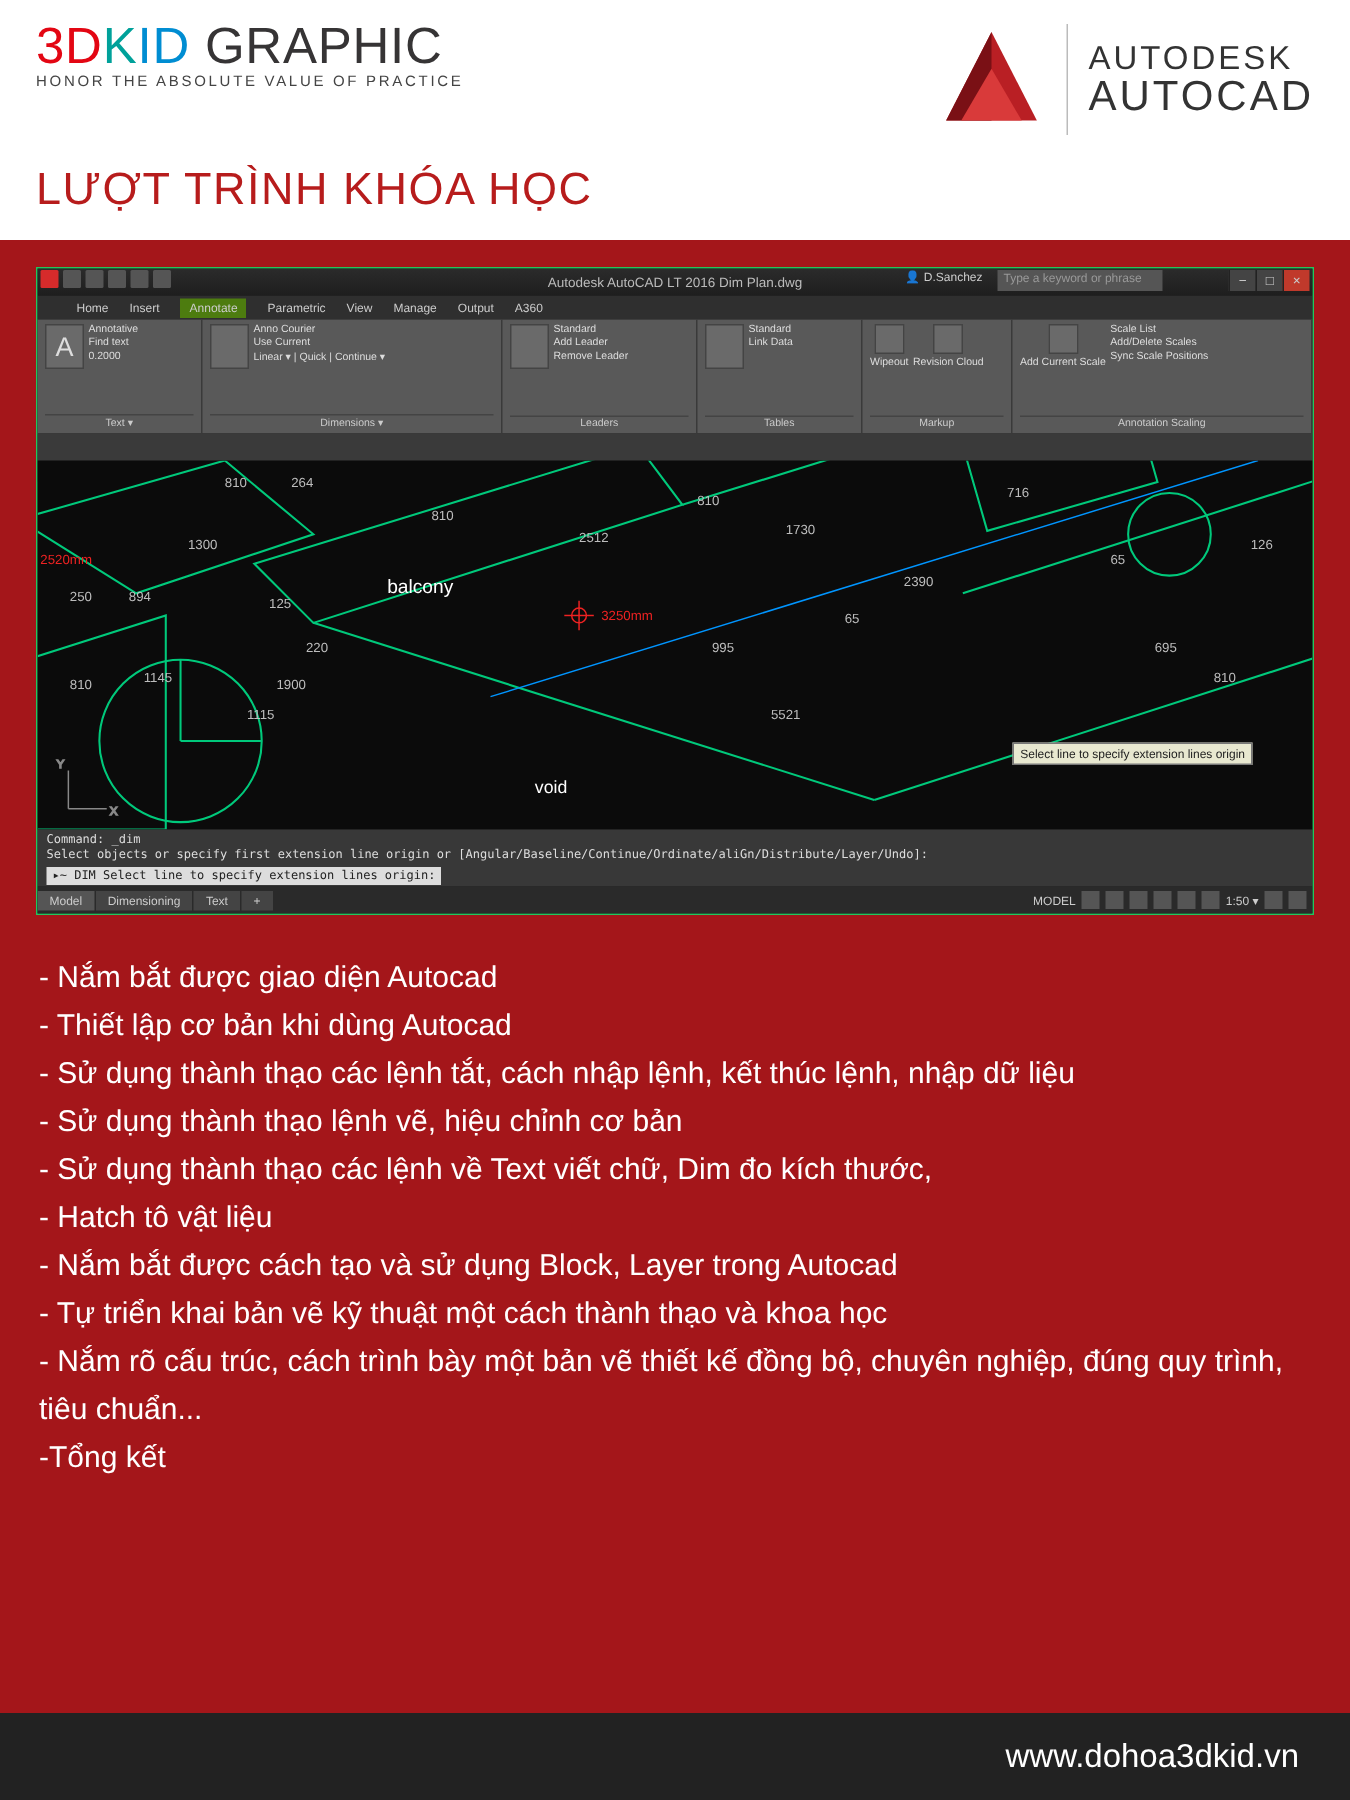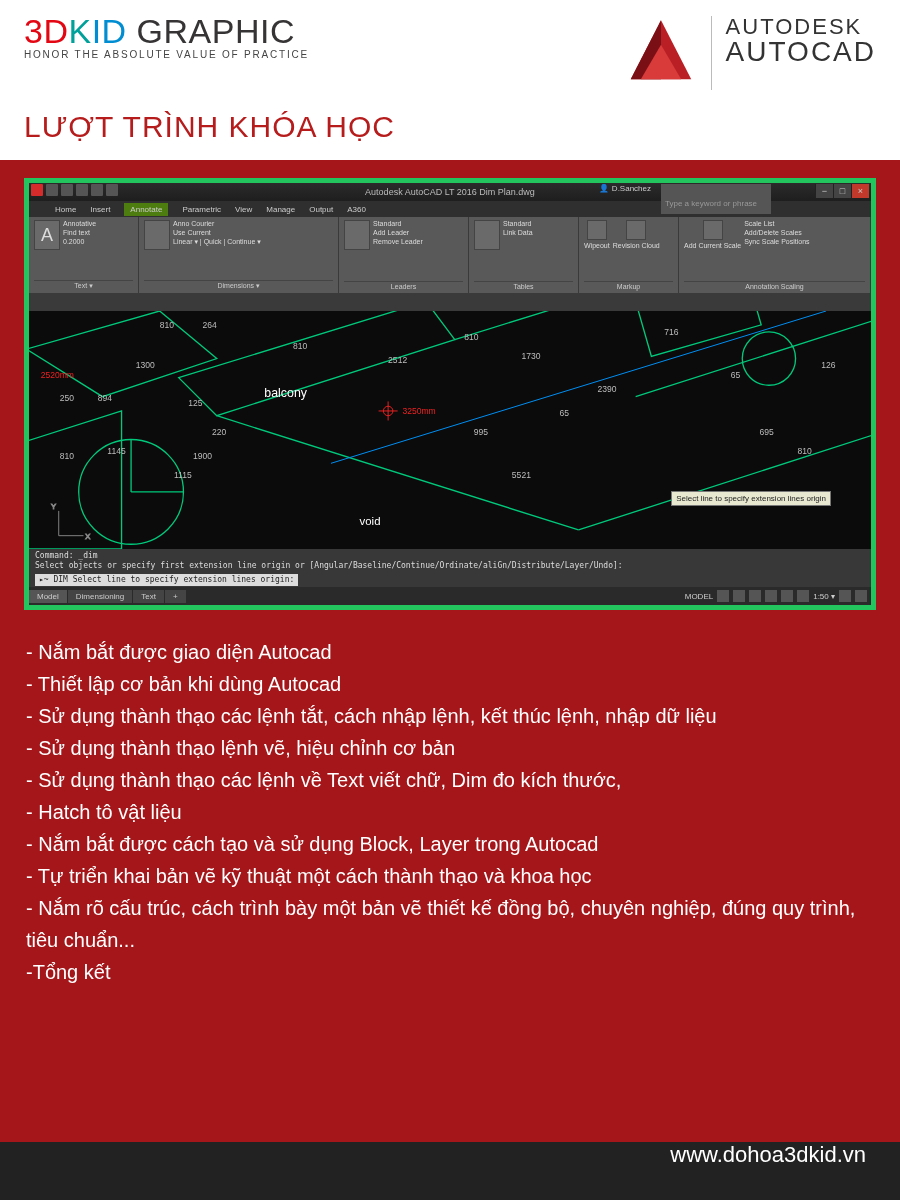--- a/index.html
+++ b/index.html
@@ -6,37 +6,37 @@
 body{width:900px;height:1200px;font-family:Arial,Helvetica,sans-serif;background:#fff;overflow:hidden}
 .page{width:900px;height:1200px;display:flex;flex-direction:column}
 .header{height:160px;padding:12px 24px 4px;display:flex;justify-content:space-between;align-items:flex-start;position:relative}
 .logo-left{display:flex;flex-direction:column}
 .logo-brand{font-size:34px;font-weight:400;letter-spacing:.5px}
 .logo-brand .c1{color:#e30613}
 .logo-brand .c2{color:#00a19a}
 .logo-brand .c3{color:#008dd2}
 .logo-brand .c4{color:#363435}
 .tagline{font-size:10px;letter-spacing:1.8px;color:#444;margin-top:-2px}
-.logo-right{display:flex;align-items:flex-start;gap:14px;margin-top:4px}
+.logo-right{display:flex;align-items:center;gap:14px;margin-top:4px}
 .acad-mark{width:72px;height:72px}
 .acad-text{display:flex;flex-direction:column;line-height:1}
 .acad-text .l1{font-size:22px;font-weight:300;letter-spacing:2px;color:#333}
 .acad-text .l2{font-size:28px;font-weight:400;letter-spacing:2px;color:#333}
 .vsep{width:1px;height:74px;background:#bbb}
 .section-title{position:absolute;left:24px;top:110px;color:#b71c1c;font-size:30px;letter-spacing:1px;font-weight:400}
 .body-red{flex:1;background:#a4161a;padding:18px 24px 20px;display:flex;flex-direction:column}
-.screenshot{background:#1a1a1a;height:432px;position:relative;border:5px solid #22c55e;overflow:hidden}
+.screenshot{background:#1a1a1a;height:432px;position:relative;border:1px solid #22c55e;overflow:hidden}
 .titlebar{height:18px;background:linear-gradient(#2b2b2b,#1e1e1e);display:flex;align-items:center;justify-content:center;position:relative;font-size:9px;color:#bbb}
 .qat{position:absolute;left:2px;top:1px;display:flex;gap:3px;align-items:center}
 .qat span{width:12px;height:12px;background:#555;border-radius:1px}
 .qat .a{background:#d62b2b}
 .win-btns{position:absolute;right:2px;top:1px;display:flex}
 .win-btns span{width:18px;height:14px;background:#444;border-left:1px solid #222;font-size:9px;color:#ccc;text-align:center;line-height:14px}
 .win-btns .close{background:#c0392b}
-.search-box{position:absolute;right:100px;top:1px;width:110px;height:14px;background:#555;font-size:8px;color:#999;padding:15px 4px}
+.search-box{position:absolute;right:100px;top:1px;width:110px;height:14px;background:#555;font-size:8px;color:#999;padding:1px 4px}
 .user{position:absolute;right:220px;top:1px;font-size:8px;color:#ccc}
 .menubar{height:16px;background:#2f2f2f;display:flex;align-items:center;padding-left:26px;gap:14px;font-size:8px;color:#ccc}
 .menubar span.active{background:#4d7c0f;padding:2px 6px}
 .ribbon{height:76px;background:#595959;display:flex;font-size:7px;color:#ddd}
 .rpanel{border-right:1px solid #3a3a3a;padding:3px 5px;display:flex;flex-direction:column;justify-content:space-between}
 .rpanel .big{display:flex;gap:3px;align-items:flex-start}
 .rpanel .bigicon{width:26px;height:30px;background:#6a6a6a;border:1px solid #444}
 .rpanel .stack{display:flex;flex-direction:column;gap:2px;font-size:7px}
 .rpanel .stack span{white-space:nowrap}
 .rpanel .lbl{font-size:7px;color:#ccc;text-align:center;border-top:1px solid #444;padding-top:1px;margin-top:2px}
@@ -49,21 +49,21 @@
 .cmd .prompt{background:#ddd;color:#222;display:inline-block;padding:1px 4px;margin-top:2px}
 .status{position:absolute;bottom:0;left:0;right:0;height:18px;background:#2a2a2a;display:flex;align-items:center;font-size:8px;color:#ccc}
 .status .tabs{display:flex;gap:1px}
 .status .tabs span{background:#444;padding:2px 8px}
 .status .tabs span.active{background:#555}
 .status .right{margin-left:auto;display:flex;gap:4px;align-items:center;padding-right:4px}
 .status .right i{width:12px;height:12px;background:#555;display:inline-block}
 .tooltip{position:absolute;background:#e8e8d0;color:#222;font-size:8px;padding:2px 4px;border:1px solid #777}
 .bullets{color:#fff;font-size:20px;line-height:1.6;margin-top:26px;padding:0 2px}
 .bullets p{margin:0}
-.footer{height:58px;background:#222;display:flex;align-items:flex-start;justify-content:flex-end;padding-right:34px}
+.footer{height:58px;background:#222;display:flex;align-items:center;justify-content:flex-end;padding-right:34px}
 .footer-link{color:#fff;font-size:22px;text-decoration:none}
 </style>
 </head>
 <body>
 
 <div class="page">
   <div class="header">
     <div class="logo-left">
       <div class="logo-brand">
         <span class="c1">3D</span><span class="c2">K</span><span class="c3">ID</span><span class="c4"> GRAPHIC</span>

